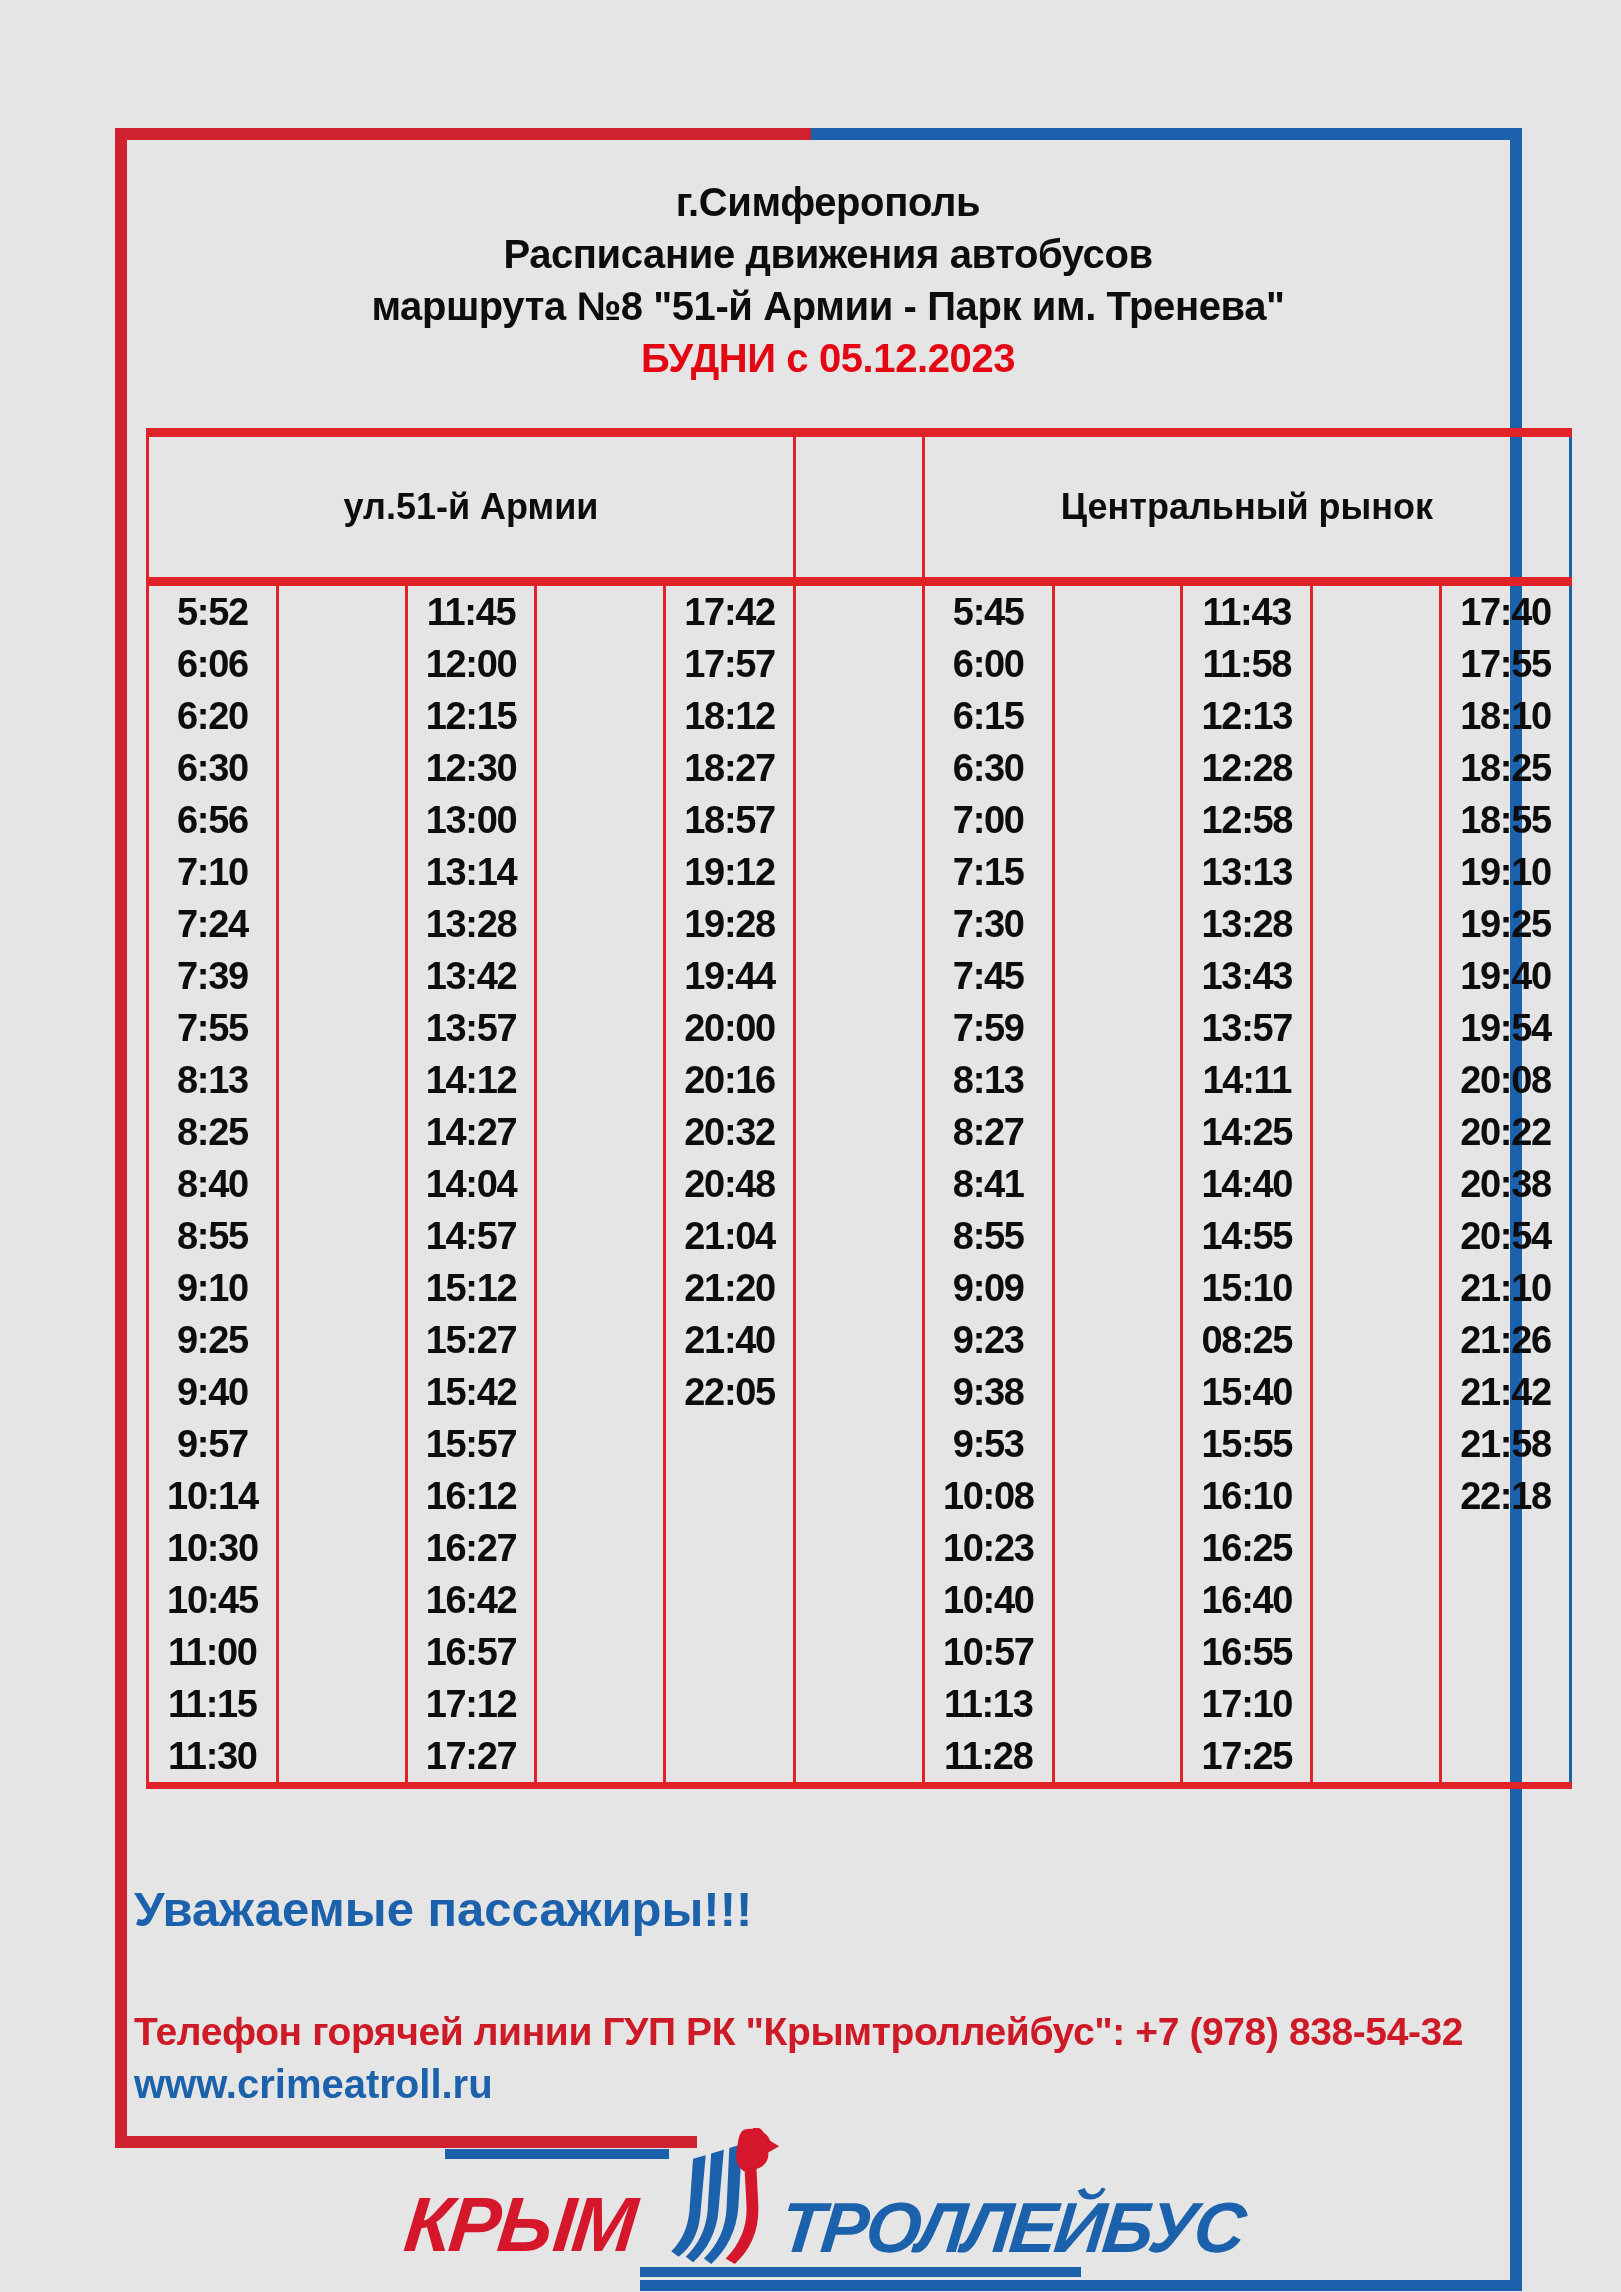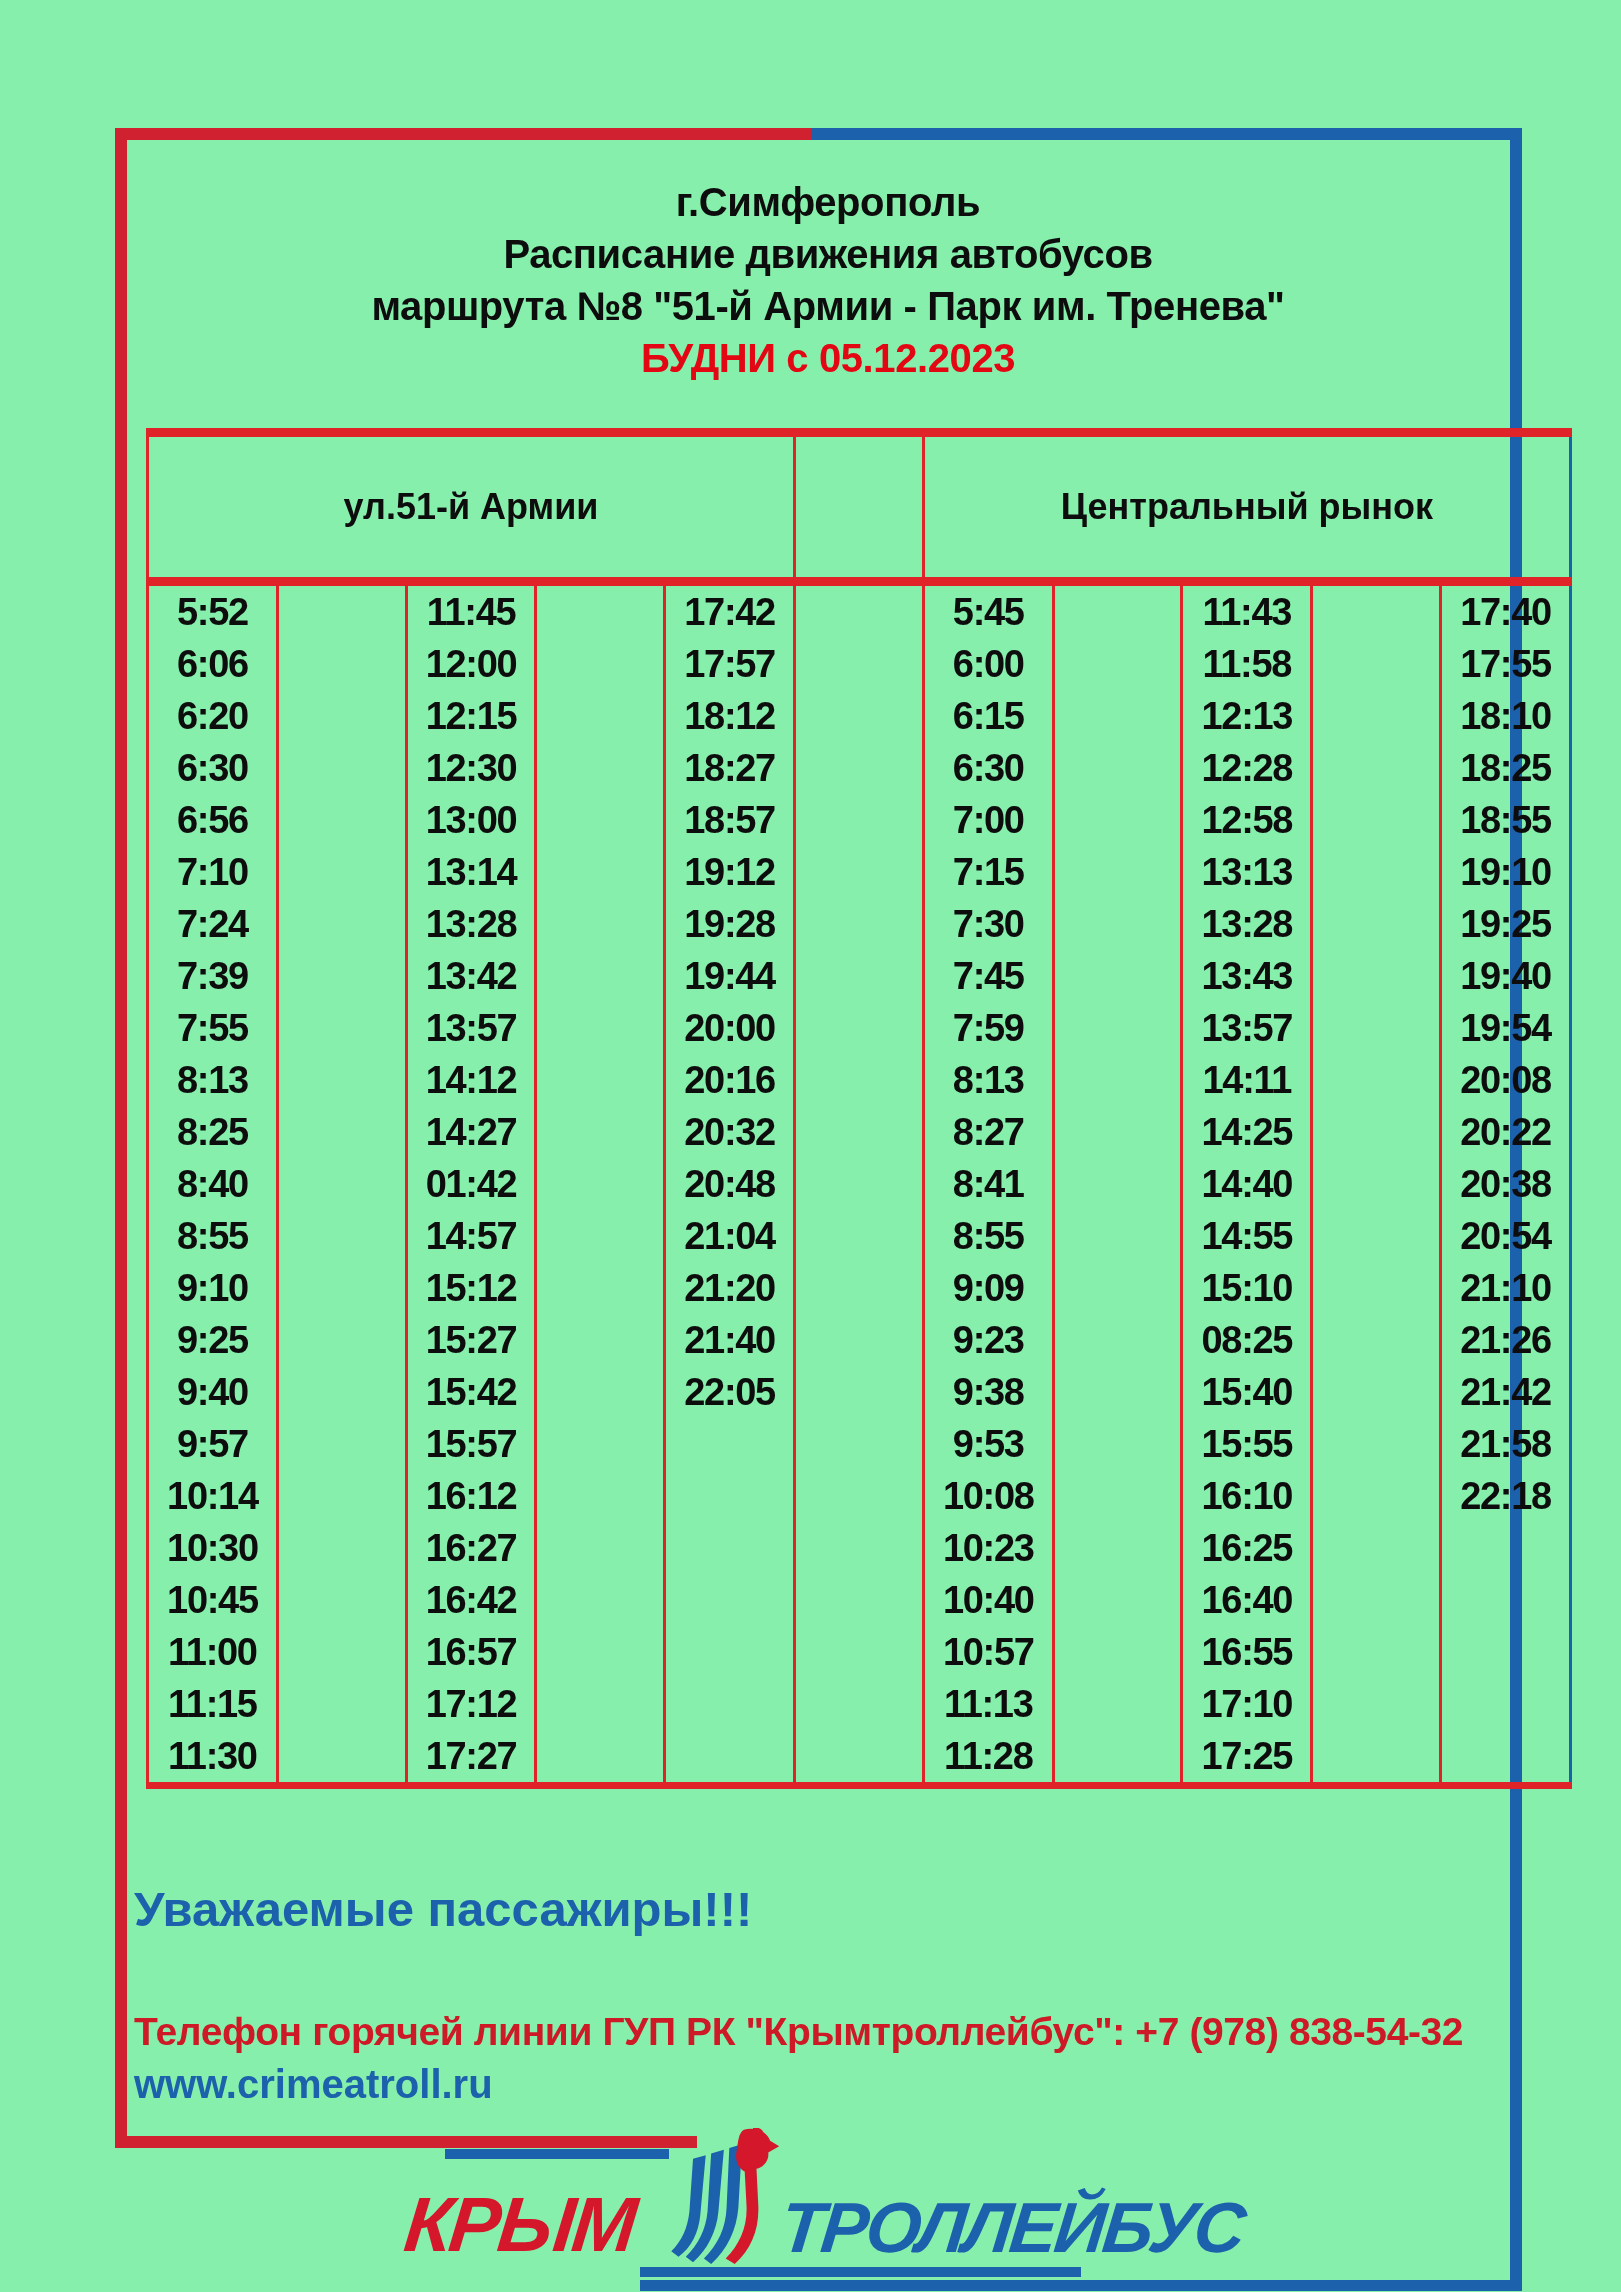--- a/index.html
+++ b/index.html
@@ -1,17 +1,17 @@
 <!DOCTYPE html>
 <html style="font-size:14.3px"><head>
 <meta charset="utf-8">
 <style>
   html,body { margin:0; padding:0; background:#fff; }
   .page {
-    position:relative; width:1621px; height:2293px; background:#86efac;
+    position:relative; width:1621px; height:2293px; background:#e5e5e5;
     font-family:"Liberation Sans","DejaVu Sans",sans-serif; overflow:hidden;
   }
   .bar { position:absolute; }
   .bar.red  { background:#cf2130; }
   .bar.blue { background:#1c61ab; }
 
   
   .title-block {
     position:absolute; left:134px; right:99px; top:176px;
     text-align:center; font-weight:bold; color:#0d0d0d;
@@ -240,21 +240,21 @@
           <td></td>
           <td>8:27</td>
           <td></td>
           <td>14:25</td>
           <td></td>
           <td>20:22</td>
         </tr>
         <tr>
           <td>8:40</td>
           <td></td>
-          <td>01:42</td>
+          <td>14:04</td>
           <td></td>
           <td>20:48</td>
           <td></td>
           <td>8:41</td>
           <td></td>
           <td>14:40</td>
           <td></td>
           <td>20:38</td>
         </tr>
         <tr>

